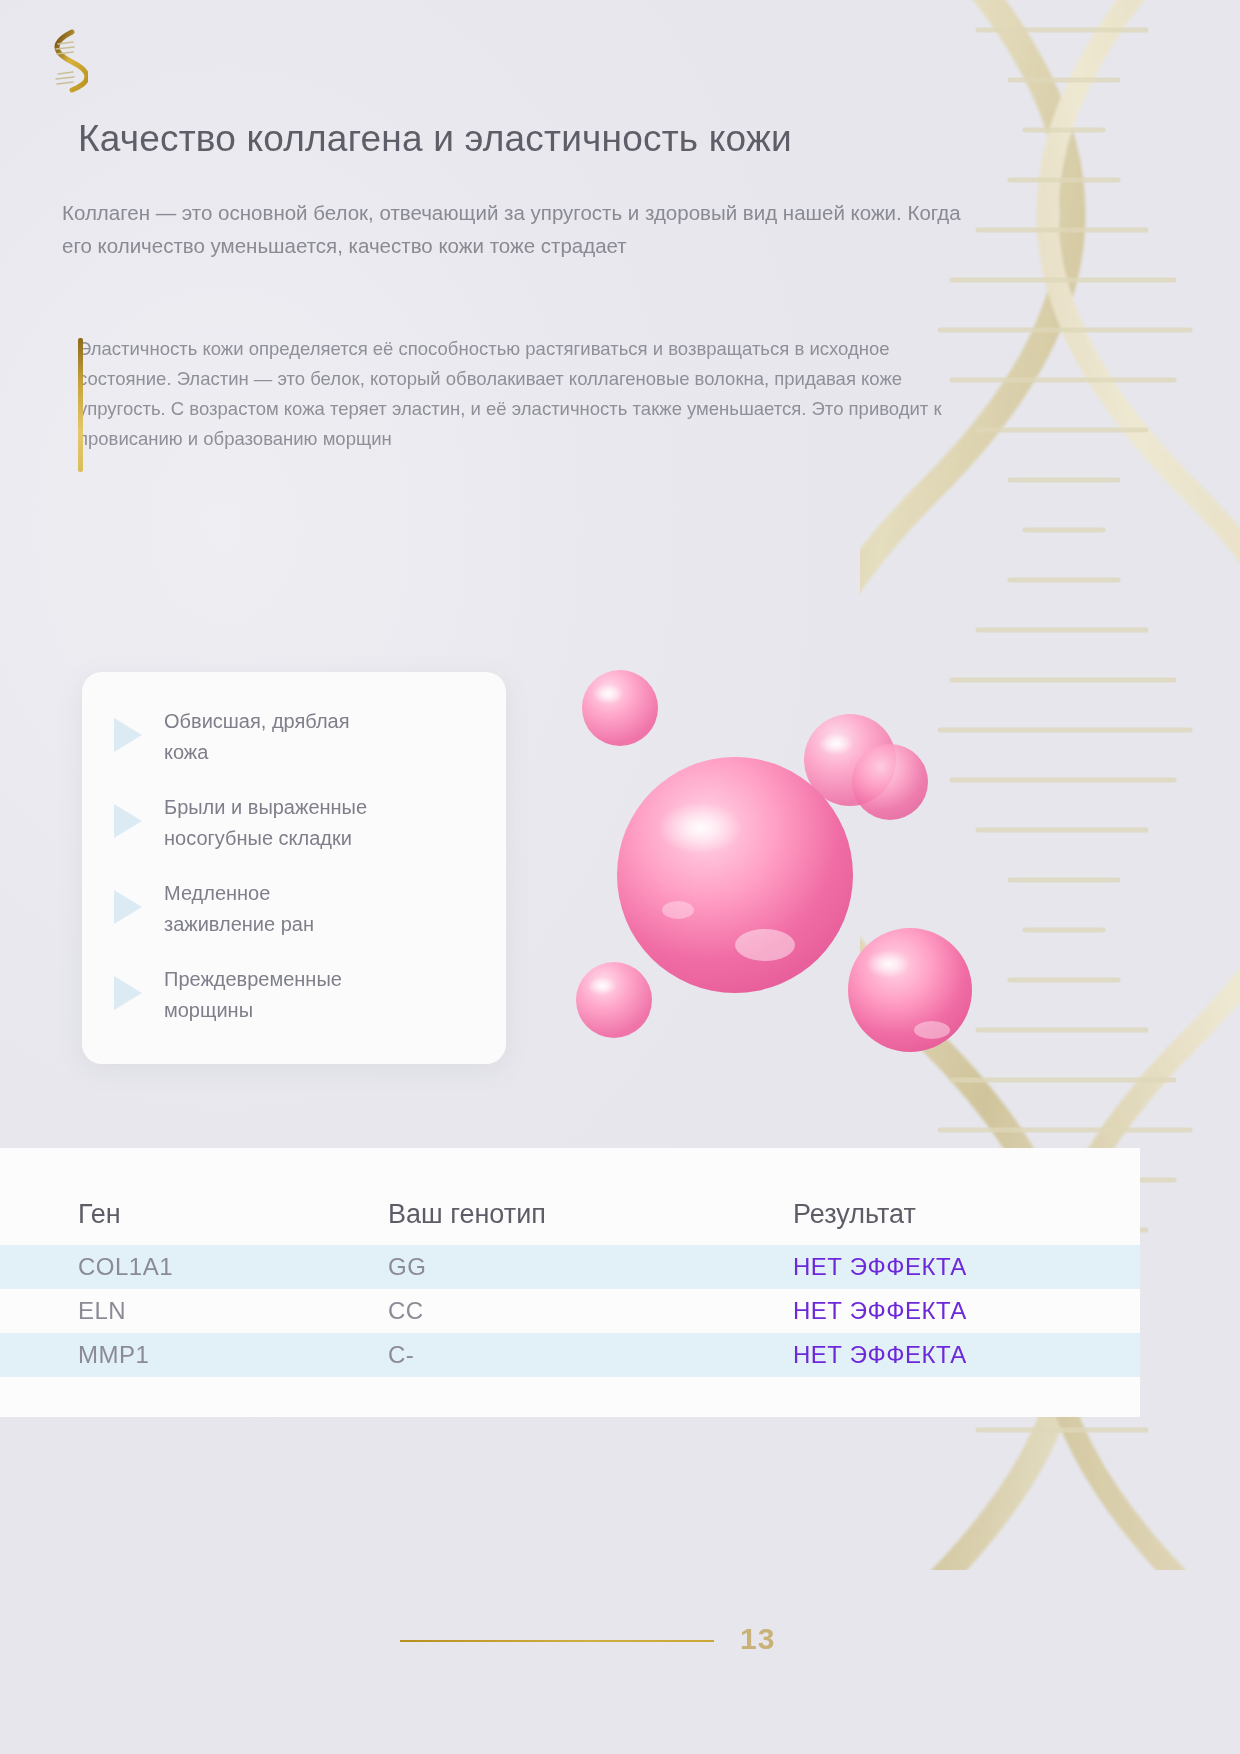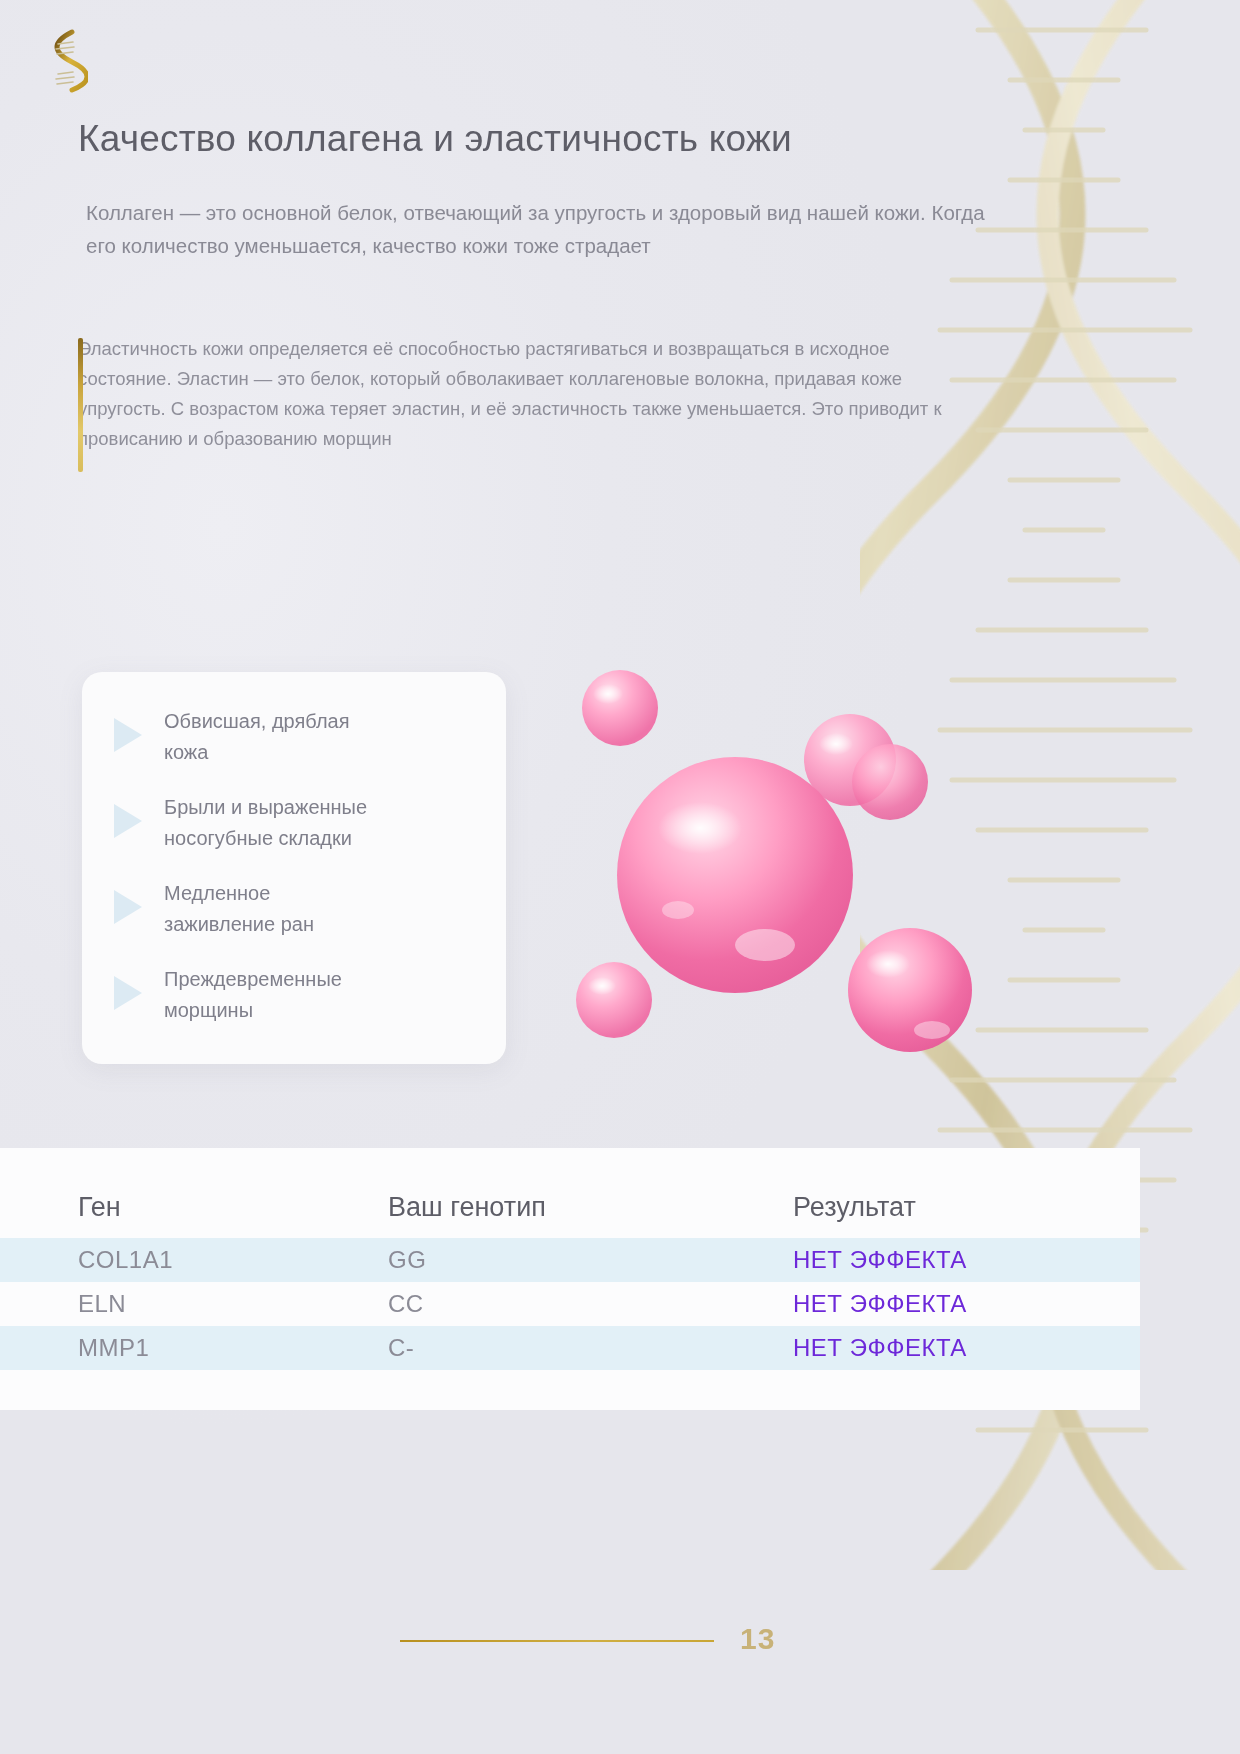--- a/index.html
+++ b/index.html
@@ -70,21 +70,21 @@
     top: 118px;
     font-size: 37px;
     font-weight: 300;
     letter-spacing: .2px;
     color: #5e5e68;
     white-space: nowrap;
   }
 
   .intro {
     position: absolute;
-    left: 86px;
+    left: 62px;
     top: 196px;
     width: 900px;
     font-size: 20.5px;
     font-weight: 300;
     line-height: 33px;
     color: #8a8a95;
   }
 
   .quote {
     position: absolute;
@@ -151,21 +151,21 @@
     white-space: pre-line;
   }
 
   
   .table-wrap {
     position: absolute;
     left: 0;
     top: 1148px;
     width: 1140px;
     background: #fcfcfd;
-    padding: 28px 0 40px 0;
+    padding: 35px 0 40px 0;
   }
   .trow {
     display: flex;
     align-items: center;
     height: 44px;
     padding: 0 0 0 78px;
   }
   .trow.head { height: 62px; }
   .trow.alt { background: #e2f0f7; }
 

